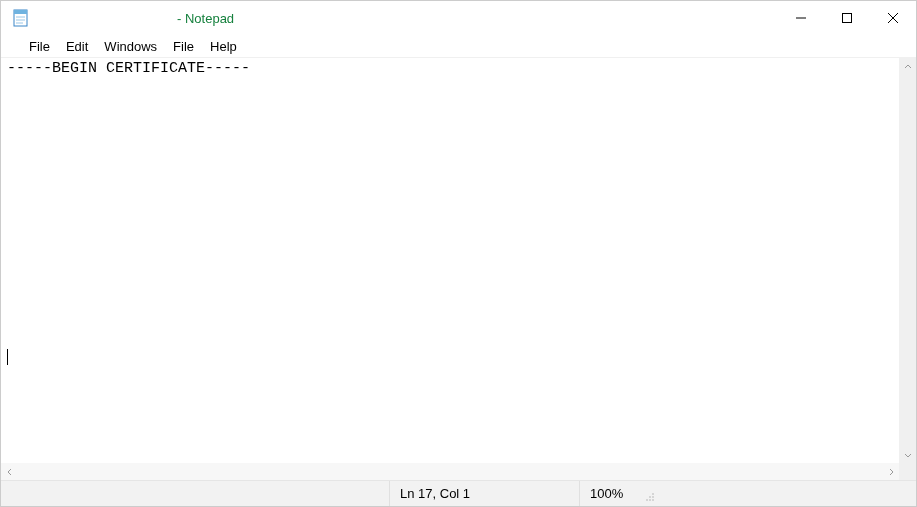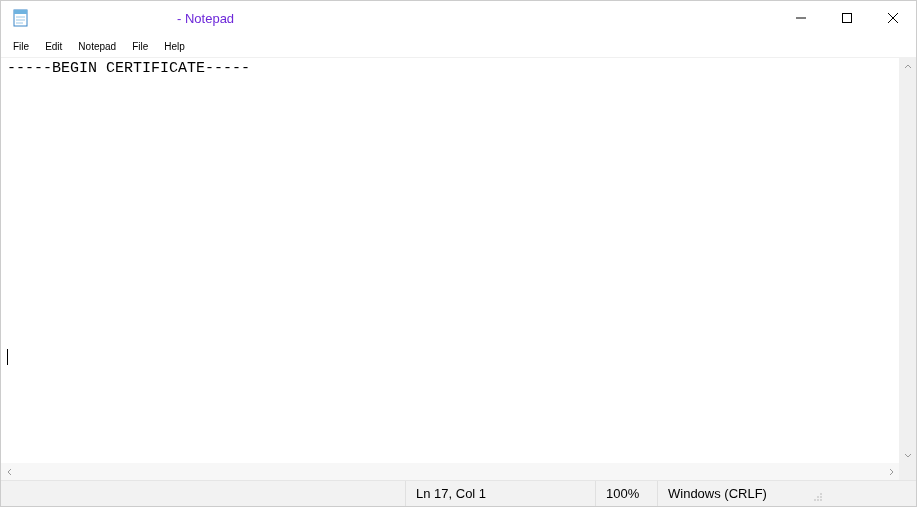--- a/index.html
+++ b/index.html
@@ -28,35 +28,35 @@
   .titlebar .appicon {
     width: 20px; height: 20px;
     margin-left: 10px;
     margin-right: 6px;
     display: flex; align-items: center; justify-content: center;
   }
   .titlebar .title {
     flex: 0 0 auto;
     margin-left: 140px;
     font-size: 13px;
-    color: #6d28d9;
+    color: #15803d;
   }
   .titlebar .spacer { flex: 1 1 auto; }
   .winbtn {
     width: 46px; height: 32px;
     display: flex; align-items: center; justify-content: center;
     color: #000;
   }
 
   .menubar {
     height: 22px;
     display: flex;
     align-items: center;
-    padding: 0 4px;
-    font-size: 10px;
+    padding: 0 20px;
+    font-size: 13px;
     color: #000;
   }
   .menuitem {
     padding: 2px 8px;
     cursor: default;
   }
 
   .editor-wrap {
     flex: 1 1 auto;
     position: relative;
@@ -121,21 +121,21 @@
     color: #000;
     align-items: stretch;
   }
   .statusbar .cell {
     border-left: 1px solid #e0e0e0;
     padding: 4px 10px;
     display: flex; align-items: center;
   }
   .statusbar .cell:first-child { border-left: none; }
   .cell.big { flex: 0 0 388px; }
-  .cell.pos { flex: 0 0 164px; margin-left: 16px; }
+  .cell.pos { flex: 0 0 164px; }
   .cell.zoom { flex: 0 0 62px; margin-left: 26px; }
   .cell.le { flex: 0 0 152px; }
   .cell.enc { flex: 1 1 auto; }
   .grip {
     width: 16px;
     display:flex; align-items:flex-end; justify-content:flex-end;
     padding: 0 2px 2px 0;
     color: #b0b0b0;
   }
 </style>
@@ -170,21 +170,21 @@
       <svg width="10" height="10" viewBox="0 0 10 10">
           <line x1="0" y1="0" x2="10" y2="10" stroke="currentColor" stroke-width="1"></line>
           <line x1="10" y1="0" x2="0" y2="10" stroke="currentColor" stroke-width="1"></line>
         </svg>
     </div>
   </div>
 
   <div class="menubar">
     <div class="menuitem">File</div>
     <div class="menuitem">Edit</div>
-    <div class="menuitem">Notepad</div>
+    <div class="menuitem">Windows</div>
     <div class="menuitem">File</div>
     <div class="menuitem">Help</div>
   </div>
 
   <div class="editor-wrap">
     <div class="editor" id="editor">-----BEGIN CERTIFICATE-----
 
 
 
 
@@ -225,21 +225,20 @@
           </svg>
       </div>
     </div>
     <div class="corner"></div>
   </div>
 
   <div class="statusbar">
     <div class="cell big"></div>
     <div class="cell pos">Ln 17, Col 1</div>
     <div class="cell zoom">100%</div>
-    <div class="cell le">Windows (CRLF)</div>
     <div class="grip">
       <svg width="12" height="12" viewBox="0 0 12 12">
         <circle cx="10" cy="2" r="0.8" fill="currentColor"></circle>
         <circle cx="7" cy="5" r="0.8" fill="currentColor"></circle>
           <circle cx="10" cy="5" r="0.8" fill="currentColor"></circle>
         <circle cx="4" cy="8" r="0.8" fill="currentColor"></circle>
           <circle cx="7" cy="8" r="0.8" fill="currentColor"></circle>
           <circle cx="10" cy="8" r="0.8" fill="currentColor"></circle>
       </svg>
     </div>

